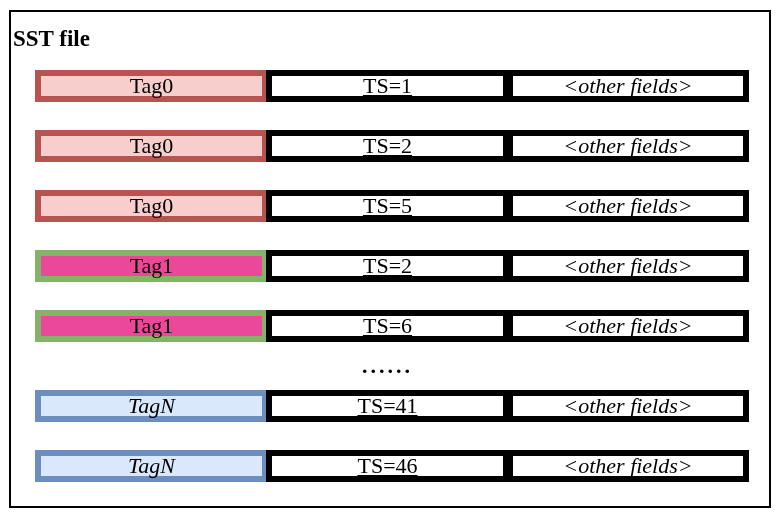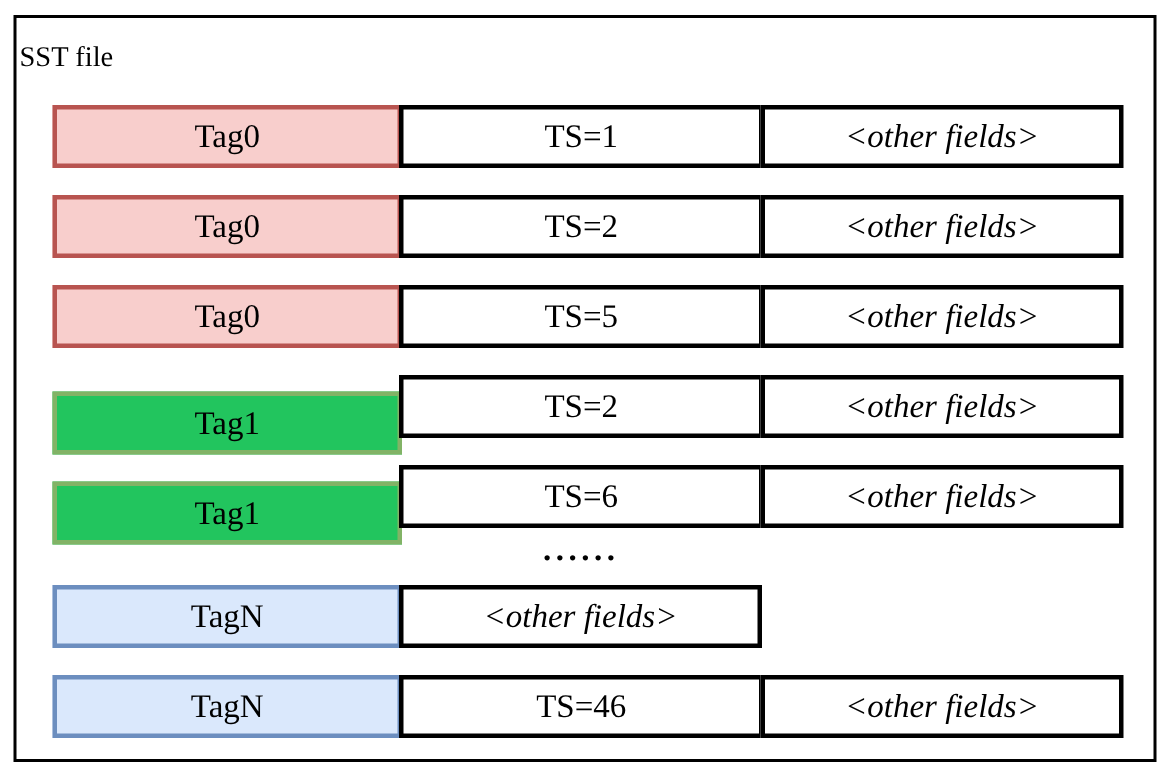--- a/index.html
+++ b/index.html
@@ -23,47 +23,48 @@
     width: 762px;
     height: 498px;
     border: 2px solid #000000;
     box-sizing: border-box;
     background: #ffffff;
   }
   .sst-label {
     position: absolute;
     left: 2px;
     top: 14px;
-    font-size: 19px;
+    font-size: 23px;
     line-height: 26px;
     white-space: nowrap;
+    font-weight: bold;
   }
   .row {
     position: absolute;
     left: 24px;
     display: flex;
     height: 42px;
   }
   .cell {
     box-sizing: border-box;
-    height: 42px;
+    height: 32px;
     display: flex;
     align-items: center;
     justify-content: center;
     font-size: 22px;
     white-space: nowrap;
     background: #ffffff;
-    border: 3px solid #000000;
+    border: 6px solid #000000;
   }
   .cell.tag    { width: 233px; }
-  .cell.ts     { width: 243px; margin-left: -2px; }
+  .cell.ts     { width: 243px; margin-left: -2px; text-decoration: underline; }
   .cell.fields { width: 242px; margin-left: -2px; font-style: italic; }
   .tag-red   { background: #f8cecc; border-color: #b85450; }
-  .tag-green { background: #22c55e; border-color: #82b366; margin-top: 11px; }
-  .tag-blue  { background: #dae8fc; border-color: #6c8ebf; }
+  .tag-green { background: #ec4899; border-color: #82b366; }
+  .tag-blue  { background: #dae8fc; border-color: #6c8ebf; font-style: italic; }
   .row-1 { top: 58px; }
   .row-2 { top: 118px; }
   .row-3 { top: 178px; }
   .row-4 { top: 238px; }
   .row-5 { top: 298px; }
   .row-6 { top: 378px; }
   .row-7 { top: 438px; }
   .ellipsis {
     position: absolute;
     left: 255px;
@@ -112,20 +113,21 @@
     <div class="row row-5">
       <div class="cell tag tag-green">Tag1</div>
       <div class="cell ts">TS=6</div>
       <div class="cell fields">&lt;other fields&gt;</div>
     </div>
 
     <div class="ellipsis">......</div>
 
     <div class="row row-6">
       <div class="cell tag tag-blue">TagN</div>
+      <div class="cell ts">TS=41</div>
       <div class="cell fields">&lt;other fields&gt;</div>
     </div>
 
     <div class="row row-7">
       <div class="cell tag tag-blue">TagN</div>
       <div class="cell ts">TS=46</div>
       <div class="cell fields">&lt;other fields&gt;</div>
     </div>
   </div>
 </div>

